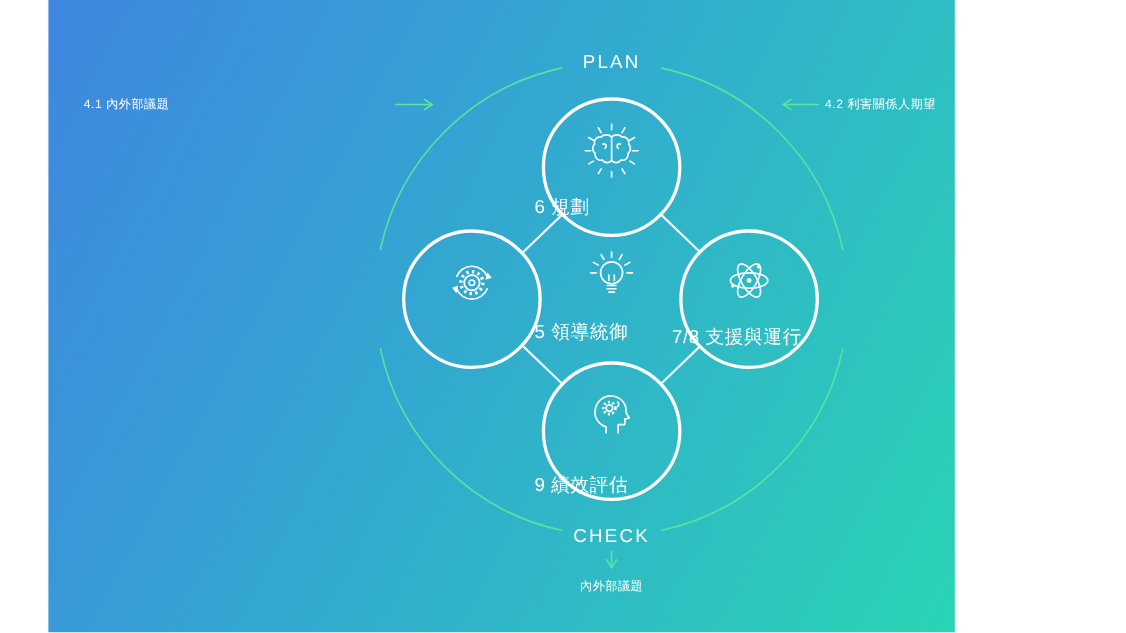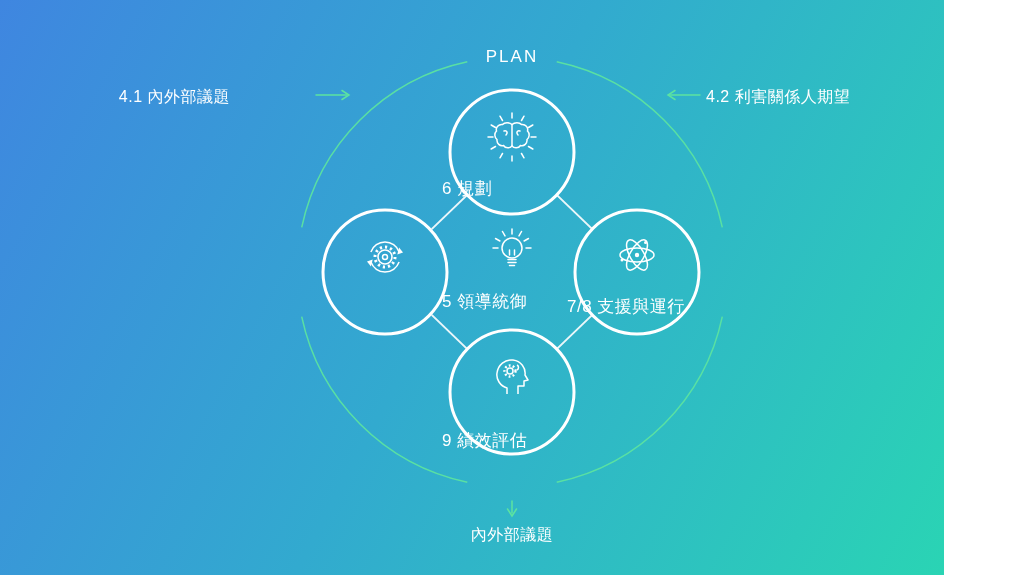--- a/index.html
+++ b/index.html
@@ -1,44 +1,45 @@
 <!DOCTYPE html>
 <html><head>
 <meta charset="utf-8">
 <style>
   * { margin: 0; padding: 0; box-sizing: border-box; }
   html, body { width: 1024px; height: 575px; overflow: hidden; }
   body { font-family: "Liberation Sans", sans-serif; }
 
   .stage {
     position: relative;
-    width: 944px;
+    width: 824px;
     height: 575px;
     background: linear-gradient(118deg, #3F86E0 0%, #32AACF 48%, #2AD4B4 100%);
+    margin-left: 44px;
   }
 
   .layer { position: absolute; left: 0; top: 0; }
 
   .txt { position: absolute; color: #ffffff; }
 
   .cycle-label {
     font-size: 17px;
     letter-spacing: 2px;
     font-weight: 400;
     text-align: center;
     width: 120px;
   }
   .node-label {
     font-size: 17px;
     letter-spacing: 0.5px;
     text-align: left;
     width: 140px;
   }
   .annotation {
-    font-size: 16px;
+    font-size: 11px;
     letter-spacing: 0.5px;
     white-space: nowrap;
   }
   .annotation.right-align { text-align: right; }
   .annotation.center-align { text-align: center; width: 160px; }
 </style>
 </head>
 <body>
 
 <div class="stage">
@@ -116,20 +117,21 @@
         <path d="M675,90.5 L668,95 L675,99.5"></path>
       </g>
       <g>
         <line x1="512" y1="501" x2="512" y2="513"></line>
         <path d="M507.5,509 L512,516 L516.5,509"></path>
       </g>
     </g>
   </svg>
 
   <div class="txt cycle-label" style="left:452px; top:47px;">PLAN</div>
+  <div class="txt cycle-label" style="left:452px; top:478px;">CHECK</div>
 
   <div class="txt node-label" style="left:442px; top:177px;">6 規劃</div>
   <div class="txt node-label" style="left:567px; top:295px;">7/8 支援與運行</div>
   <div class="txt node-label" style="left:442px; top:429px;">9 績效評估</div>
   <div class="txt node-label" style="left:442px; top:290px;">5 領導統御</div>
 
   <div class="txt annotation right-align" style="right:714px; top:87px;">4.1 內外部議題</div>
   <div class="txt annotation" style="left:706px; top:87px;">4.2 利害關係人期望</div>
   <div class="txt annotation center-align" style="left:432px; top:525px;">內外部議題</div>
 

